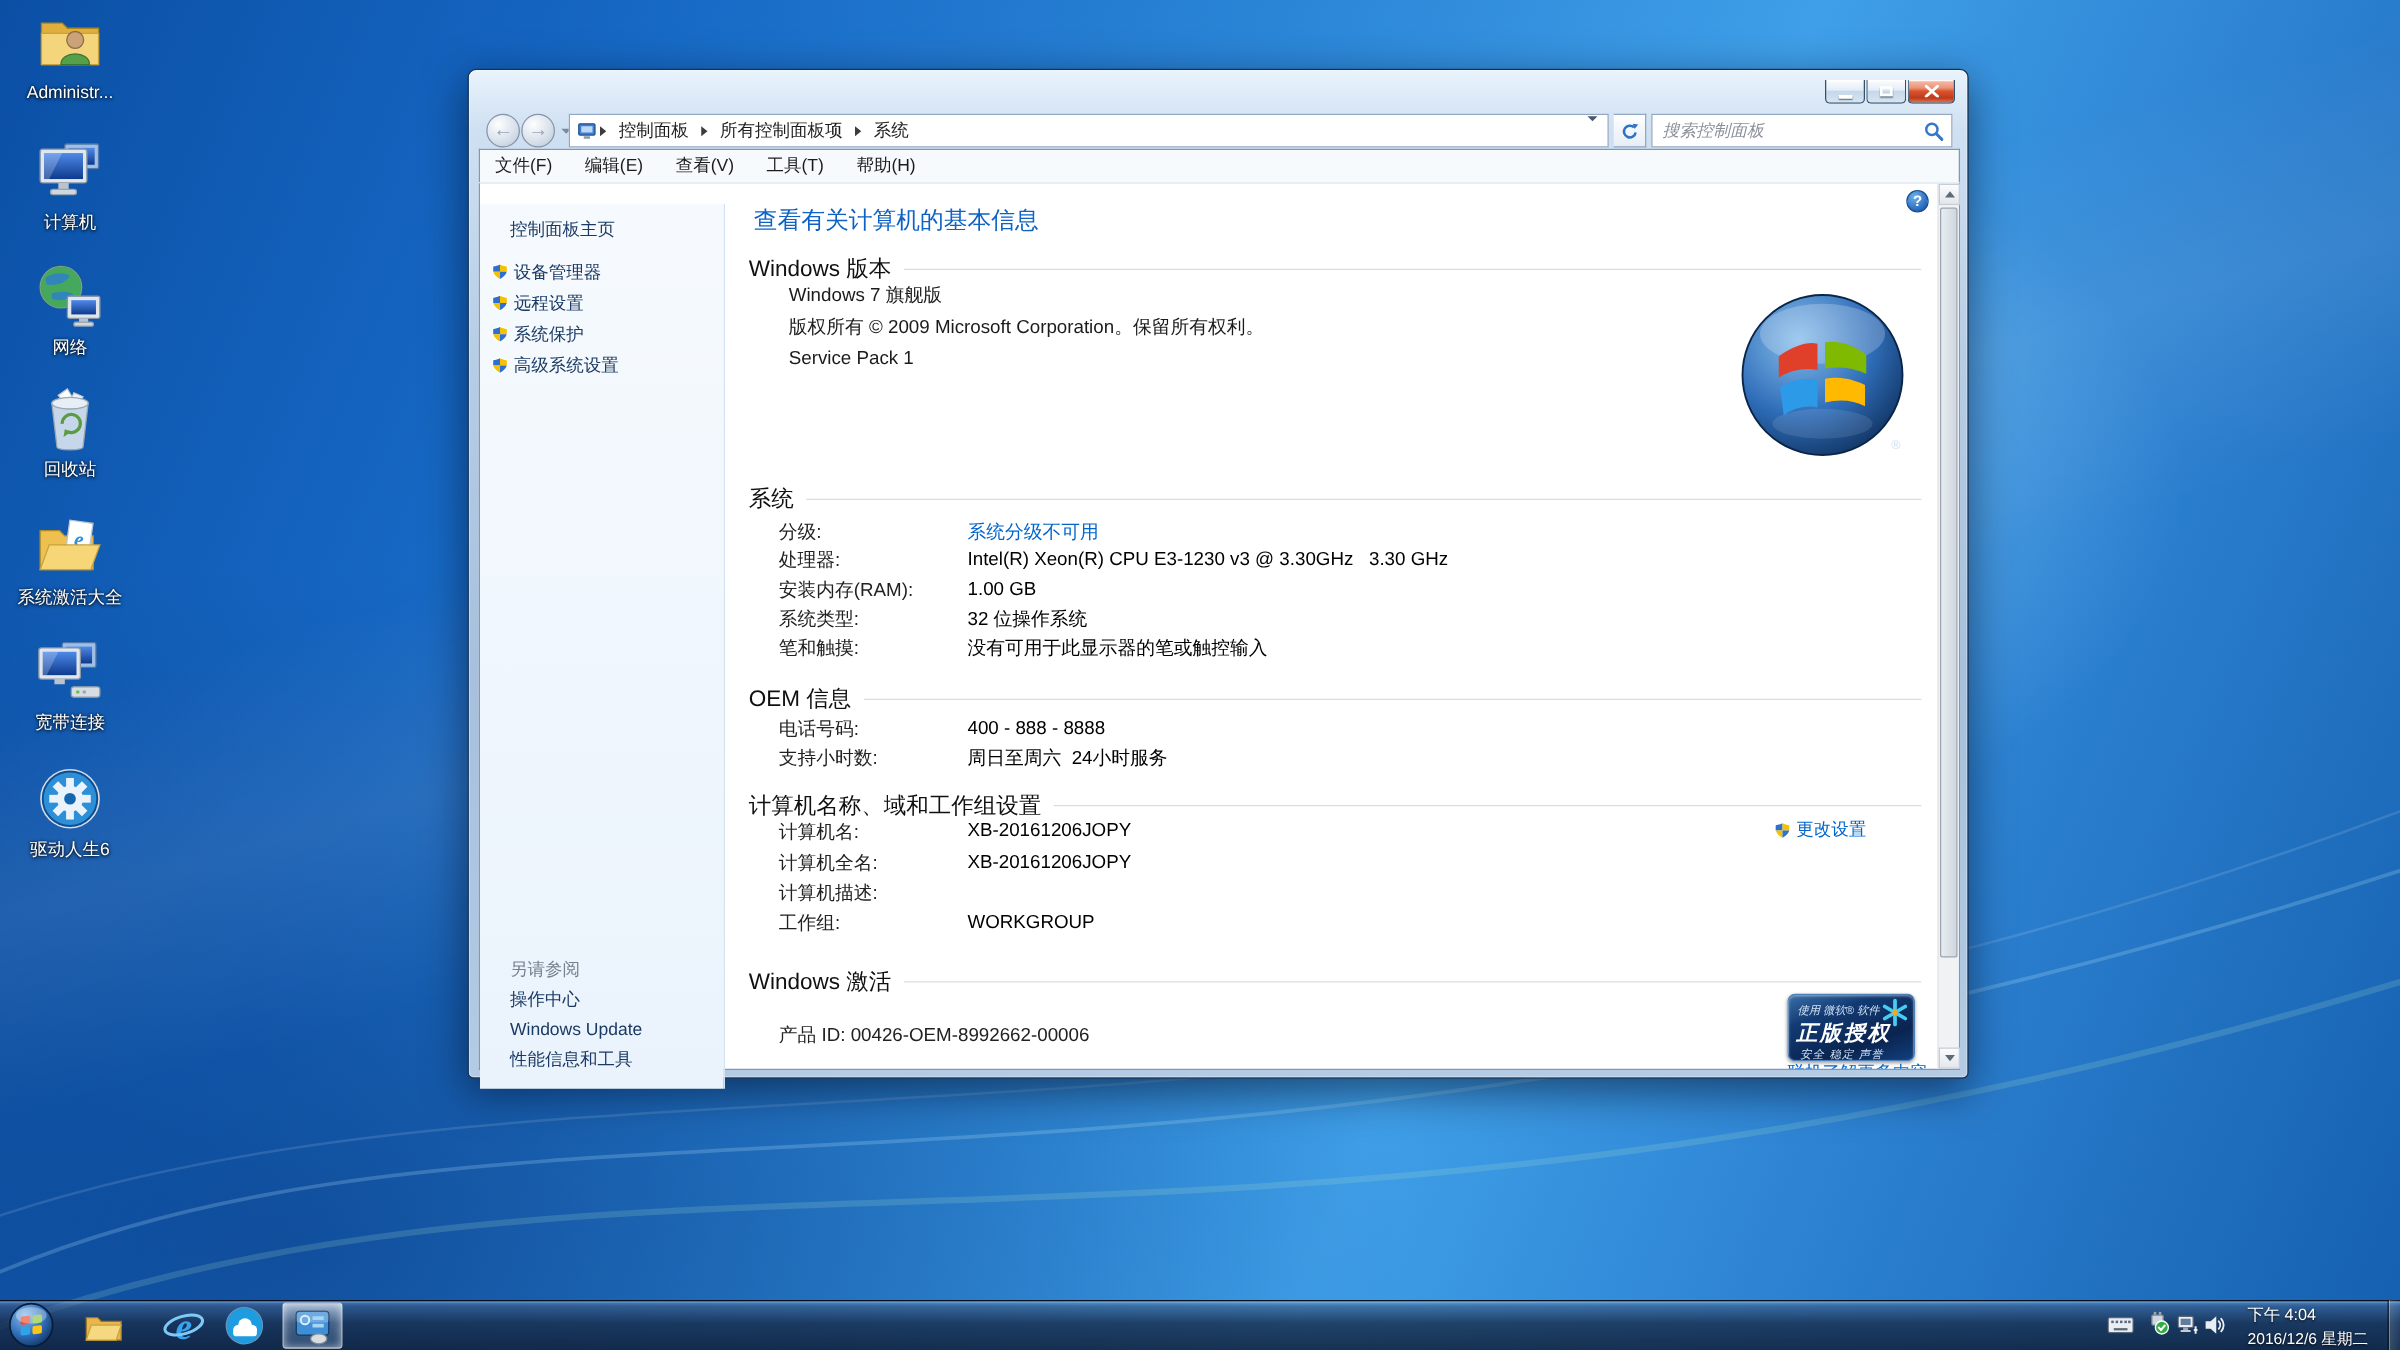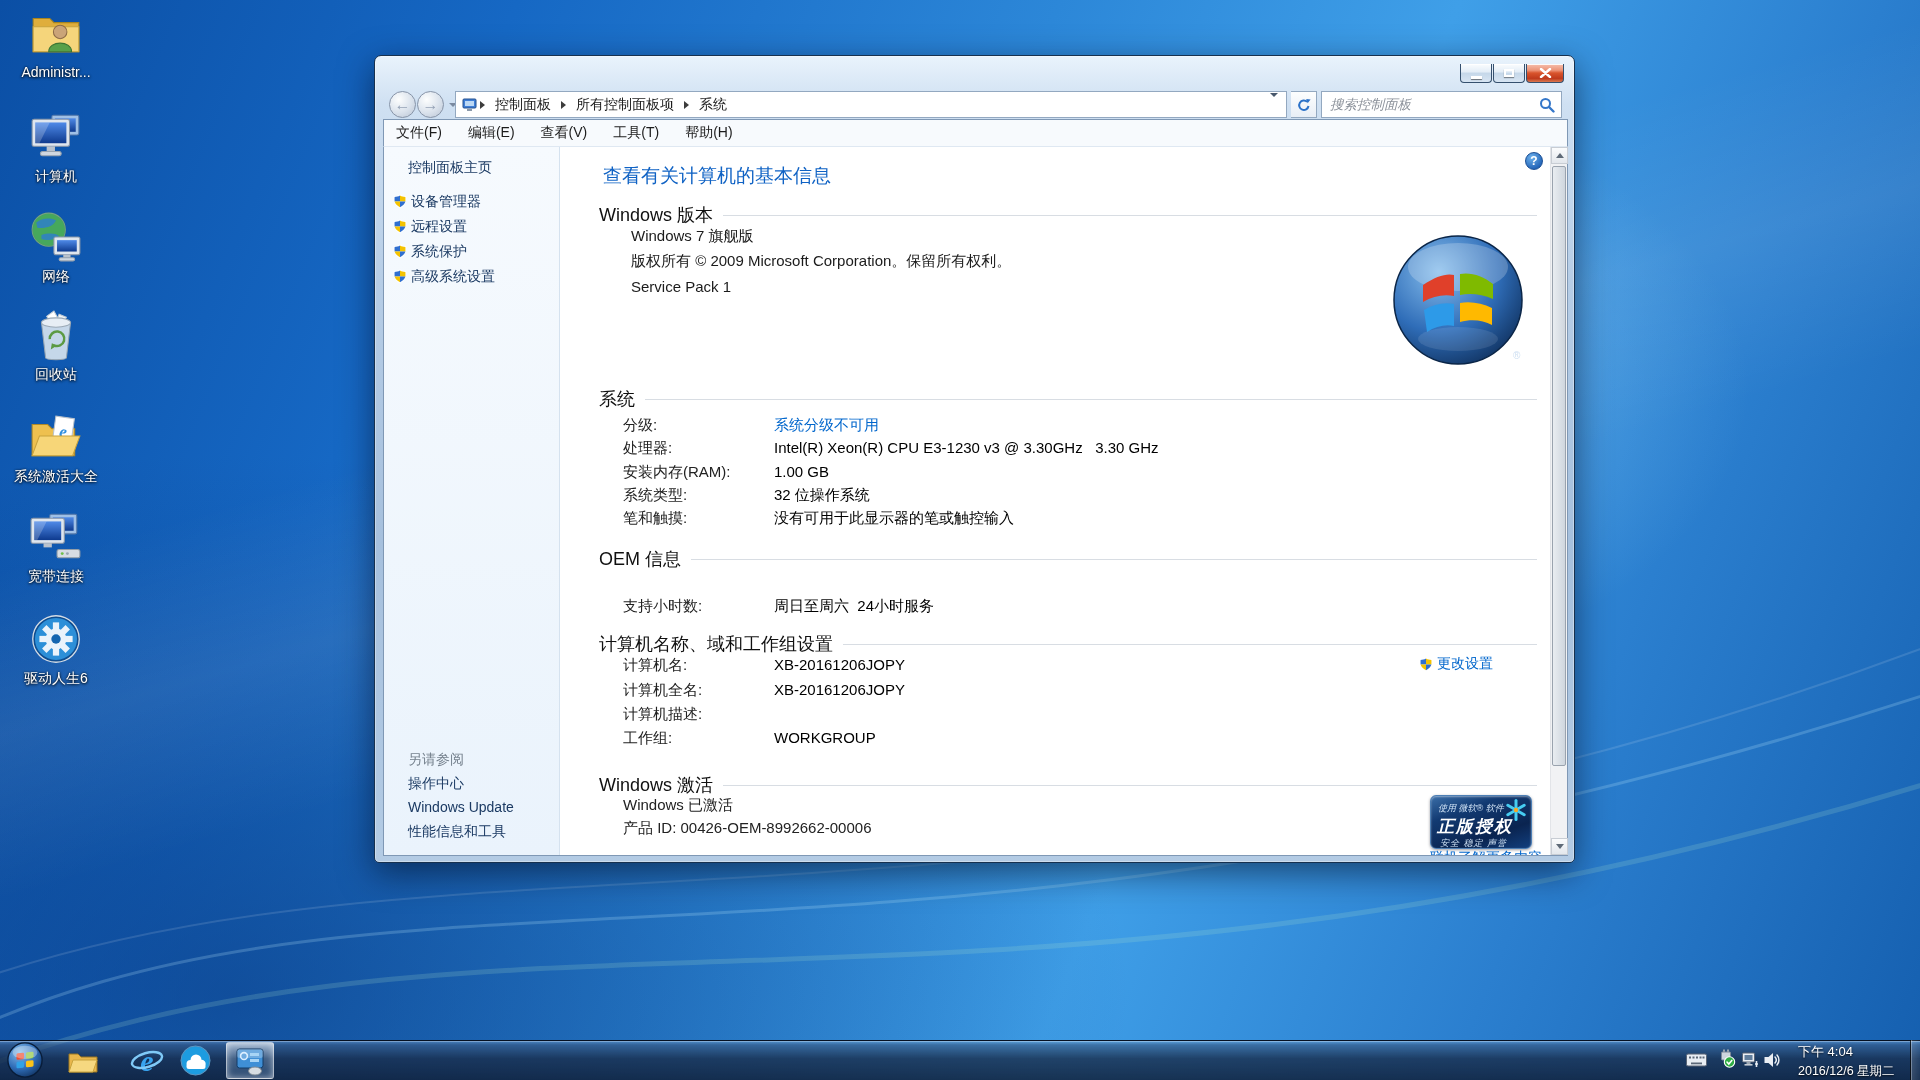--- a/index.html
+++ b/index.html
@@ -64,21 +64,21 @@
 
   
   .menurow { position:absolute; left:8px; top:63px; width:1185px; height:27px; background:#f7fafd;
     border:1px solid #7f98b5; border-bottom:none; display:flex; align-items:center; gap:26px; padding-left:12px;
     font-size:14px; color:#1c1c1c; }
   .menurow span { cursor:pointer; }
 
   
   .client { position:absolute; left:8px; top:90px; width:1185px; height:710px; background:#fff;
     border:1px solid #7f98b5; border-top:1px solid #dfe8f2; }
-  .sidebar { position:absolute; left:0; top:0; width:176px; height:708px;
+  .sidebar { position:absolute; left:0; top:16px; width:196px; height:708px;
     background:linear-gradient(180deg,#f6fafe 0%,#eaf3fc 100%); border-right:1px solid #d5e2ef;padding-left:39px; }
   .sb-item { position:absolute; font-size:14px; color:#1b3a63; cursor:pointer; white-space:nowrap; }
   .sb-gray { position:absolute; font-size:14px; color:#76828e; }
   .sb-shield { position:absolute; }
 
   .content { position:absolute; left:197px; top:0; width:970px; height:708px; overflow:hidden; font-size:15px; color:#1b1b1b; }
   .page-title { position:absolute; left:22px; top:16px; font-size:19px; color:#0f62c4; }
   .sect { position:absolute; left:18px; right:14px; display:flex; align-items:center; font-size:18px; color:#101010; }
   .sect .hline { flex:1; height:1px; background:#d8dde3; margin-left:10px; box-shadow:0 1px 0 #fff; }
   .vline { position:absolute; left:50px; white-space:pre; }
@@ -387,20 +387,24 @@
         </div>
         <div class="crow" style="top:362px;">
           <span class="rlbl">笔和触摸:</span>
           <span class="rval">没有可用于此显示器的笔或触控输入</span>
         </div>
 
         <div class="sect" style="top:400px;">
           <span>OEM 信息</span>
             <span class="hline"></span>
         </div>
+        <div class="crow" style="top:427px;">
+          <span class="rlbl">电话号码:</span>
+          <span class="rval">400 - 888 - 8888</span>
+        </div>
         <div class="crow" style="top:450px;">
           <span class="rlbl">支持小时数:</span>
           <span class="rval">周日至周六  24小时服务</span>
         </div>
 
         <div class="sect" style="top:485px;">
           <span>计算机名称、域和工作组设置</span>
             <span class="hline"></span>
         </div>
         <div class="change-link">
@@ -422,23 +426,20 @@
           <span class="rval"></span>
         </div>
         <div class="crow" style="top:582px;">
           <span class="rlbl">工作组:</span>
           <span class="rval">WORKGROUP</span>
         </div>
 
         <div class="sect" style="top:626px;">
           <span>Windows 激活</span>
             <span class="hline"></span>
-        </div>
-        <div class="crow" style="top:649px;">
-          <span class="rlbl">Windows 已激活</span>
         </div>
         <div class="crow" style="top:672px;">
           <span class="rlbl">产品 ID: 00426-OEM-8992662-00006</span>
         </div>
 
         <div class="badge">
           <span class="b1">使用 微软® 软件</span>
           <span class="b2">正版授权</span>
           <span class="b3">安全 稳定 声誉</span>
           <svg width="24" height="24">

